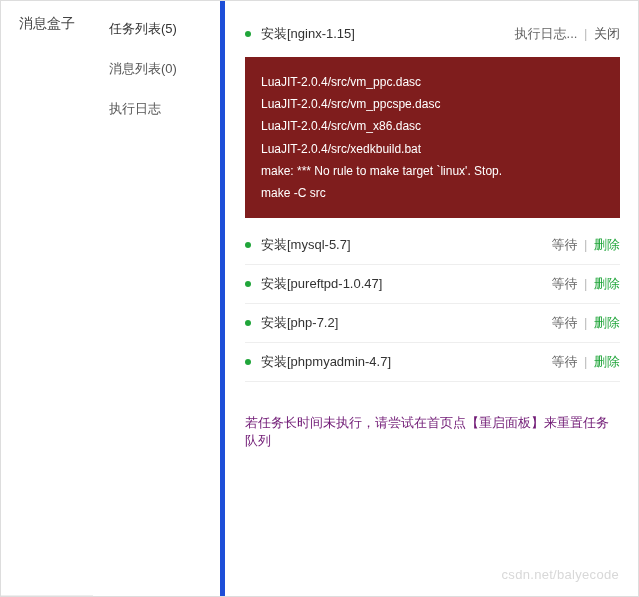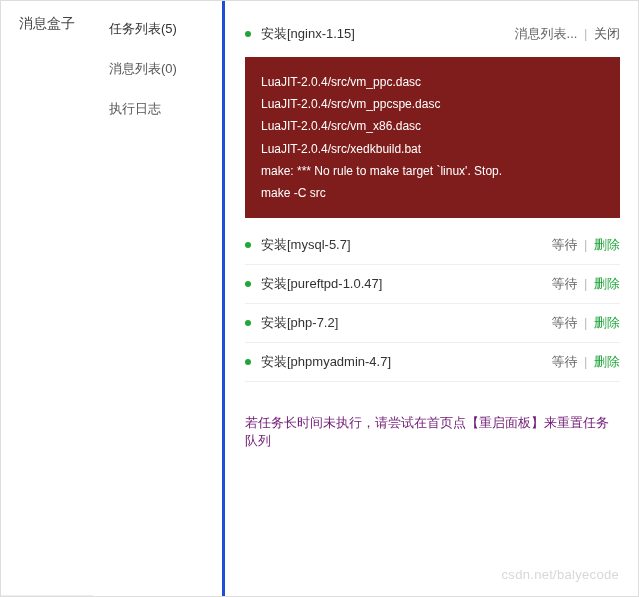--- a/index.html
+++ b/index.html
@@ -1,20 +1,20 @@
 <!DOCTYPE html>
 <html><head>
   <meta charset="utf-8">
   <style>
     * { margin: 0; padding: 0; box-sizing: border-box; }
     body { font-family: "Microsoft YaHei", Arial, sans-serif; font-size: 13px; color: #333; background: #fff; width: 639px; height: 597px; overflow: hidden; }
     .container { display: flex; flex-direction: row; height: 100%; border: 1px solid #ddd; }
     .header { padding: 14px 18px; border-bottom: 1px solid #eee; font-size: 14px; color: #444; }
     .body { display: flex; flex: 1; overflow: hidden; }
-    .sidebar { width: 132px; border-right: 3px solid #1d4ed8; padding-top: 8px; }
+    .sidebar { width: 132px; border-right: 5px solid #1d4ed8; padding-top: 8px; }
     .sidebar-item { padding: 11px 16px; font-size: 13px; color: #555; cursor: pointer; }
     .sidebar-item.active { color: #333; font-weight: 500; }
     .main { flex: 1; padding: 14px 18px 14px 20px; overflow-y: auto; }
     .task-row { display: flex; align-items: center; padding: 10px 0; border-bottom: 1px solid #eee; }
     .task-row.no-border { border-bottom: none; }
     .dot { width: 6px; height: 6px; border-radius: 50%; background: #20a53a; margin-right: 10px; flex-shrink: 0; }
     .task-label { flex: 1; color: #333; font-size: 13px; }
     .task-actions { font-size: 13px; color: #888; }
     .task-actions .sep { color: #bbb; margin: 0 3px; }
     .act-green { color: #20a53a; cursor: pointer; }
@@ -35,21 +35,21 @@
   <div class="body">
     <div class="sidebar" id="sidebar">
           <div class="sidebar-item active">任务列表(5)</div>
           <div class="sidebar-item">消息列表(0)</div>
           <div class="sidebar-item">执行日志</div>
         </div>
     <div class="main" id="main">
           <div class="task-row no-border">
             <span class="dot"></span>
             <span class="task-label">安装[nginx-1.15]</span>
-            <span class="task-actions"><span class="act-status">消息列表...</span><span class="sep"> | </span><span class="act-close">关闭</span></span>
+            <span class="task-actions"><span class="act-status">执行日志...</span><span class="sep"> | </span><span class="act-close">关闭</span></span>
           </div>
           <div class="console">
             <div class="console-line">LuaJIT-2.0.4/src/vm_ppc.dasc</div>
             <div class="console-line">LuaJIT-2.0.4/src/vm_ppcspe.dasc</div>
             <div class="console-line">LuaJIT-2.0.4/src/vm_x86.dasc</div>
             <div class="console-line">LuaJIT-2.0.4/src/xedkbuild.bat</div>
             <div class="console-line">make: *** No rule to make target `linux'. Stop.</div>
             <div class="console-line">make -C src</div>
           </div>
           <div class="task-row">

